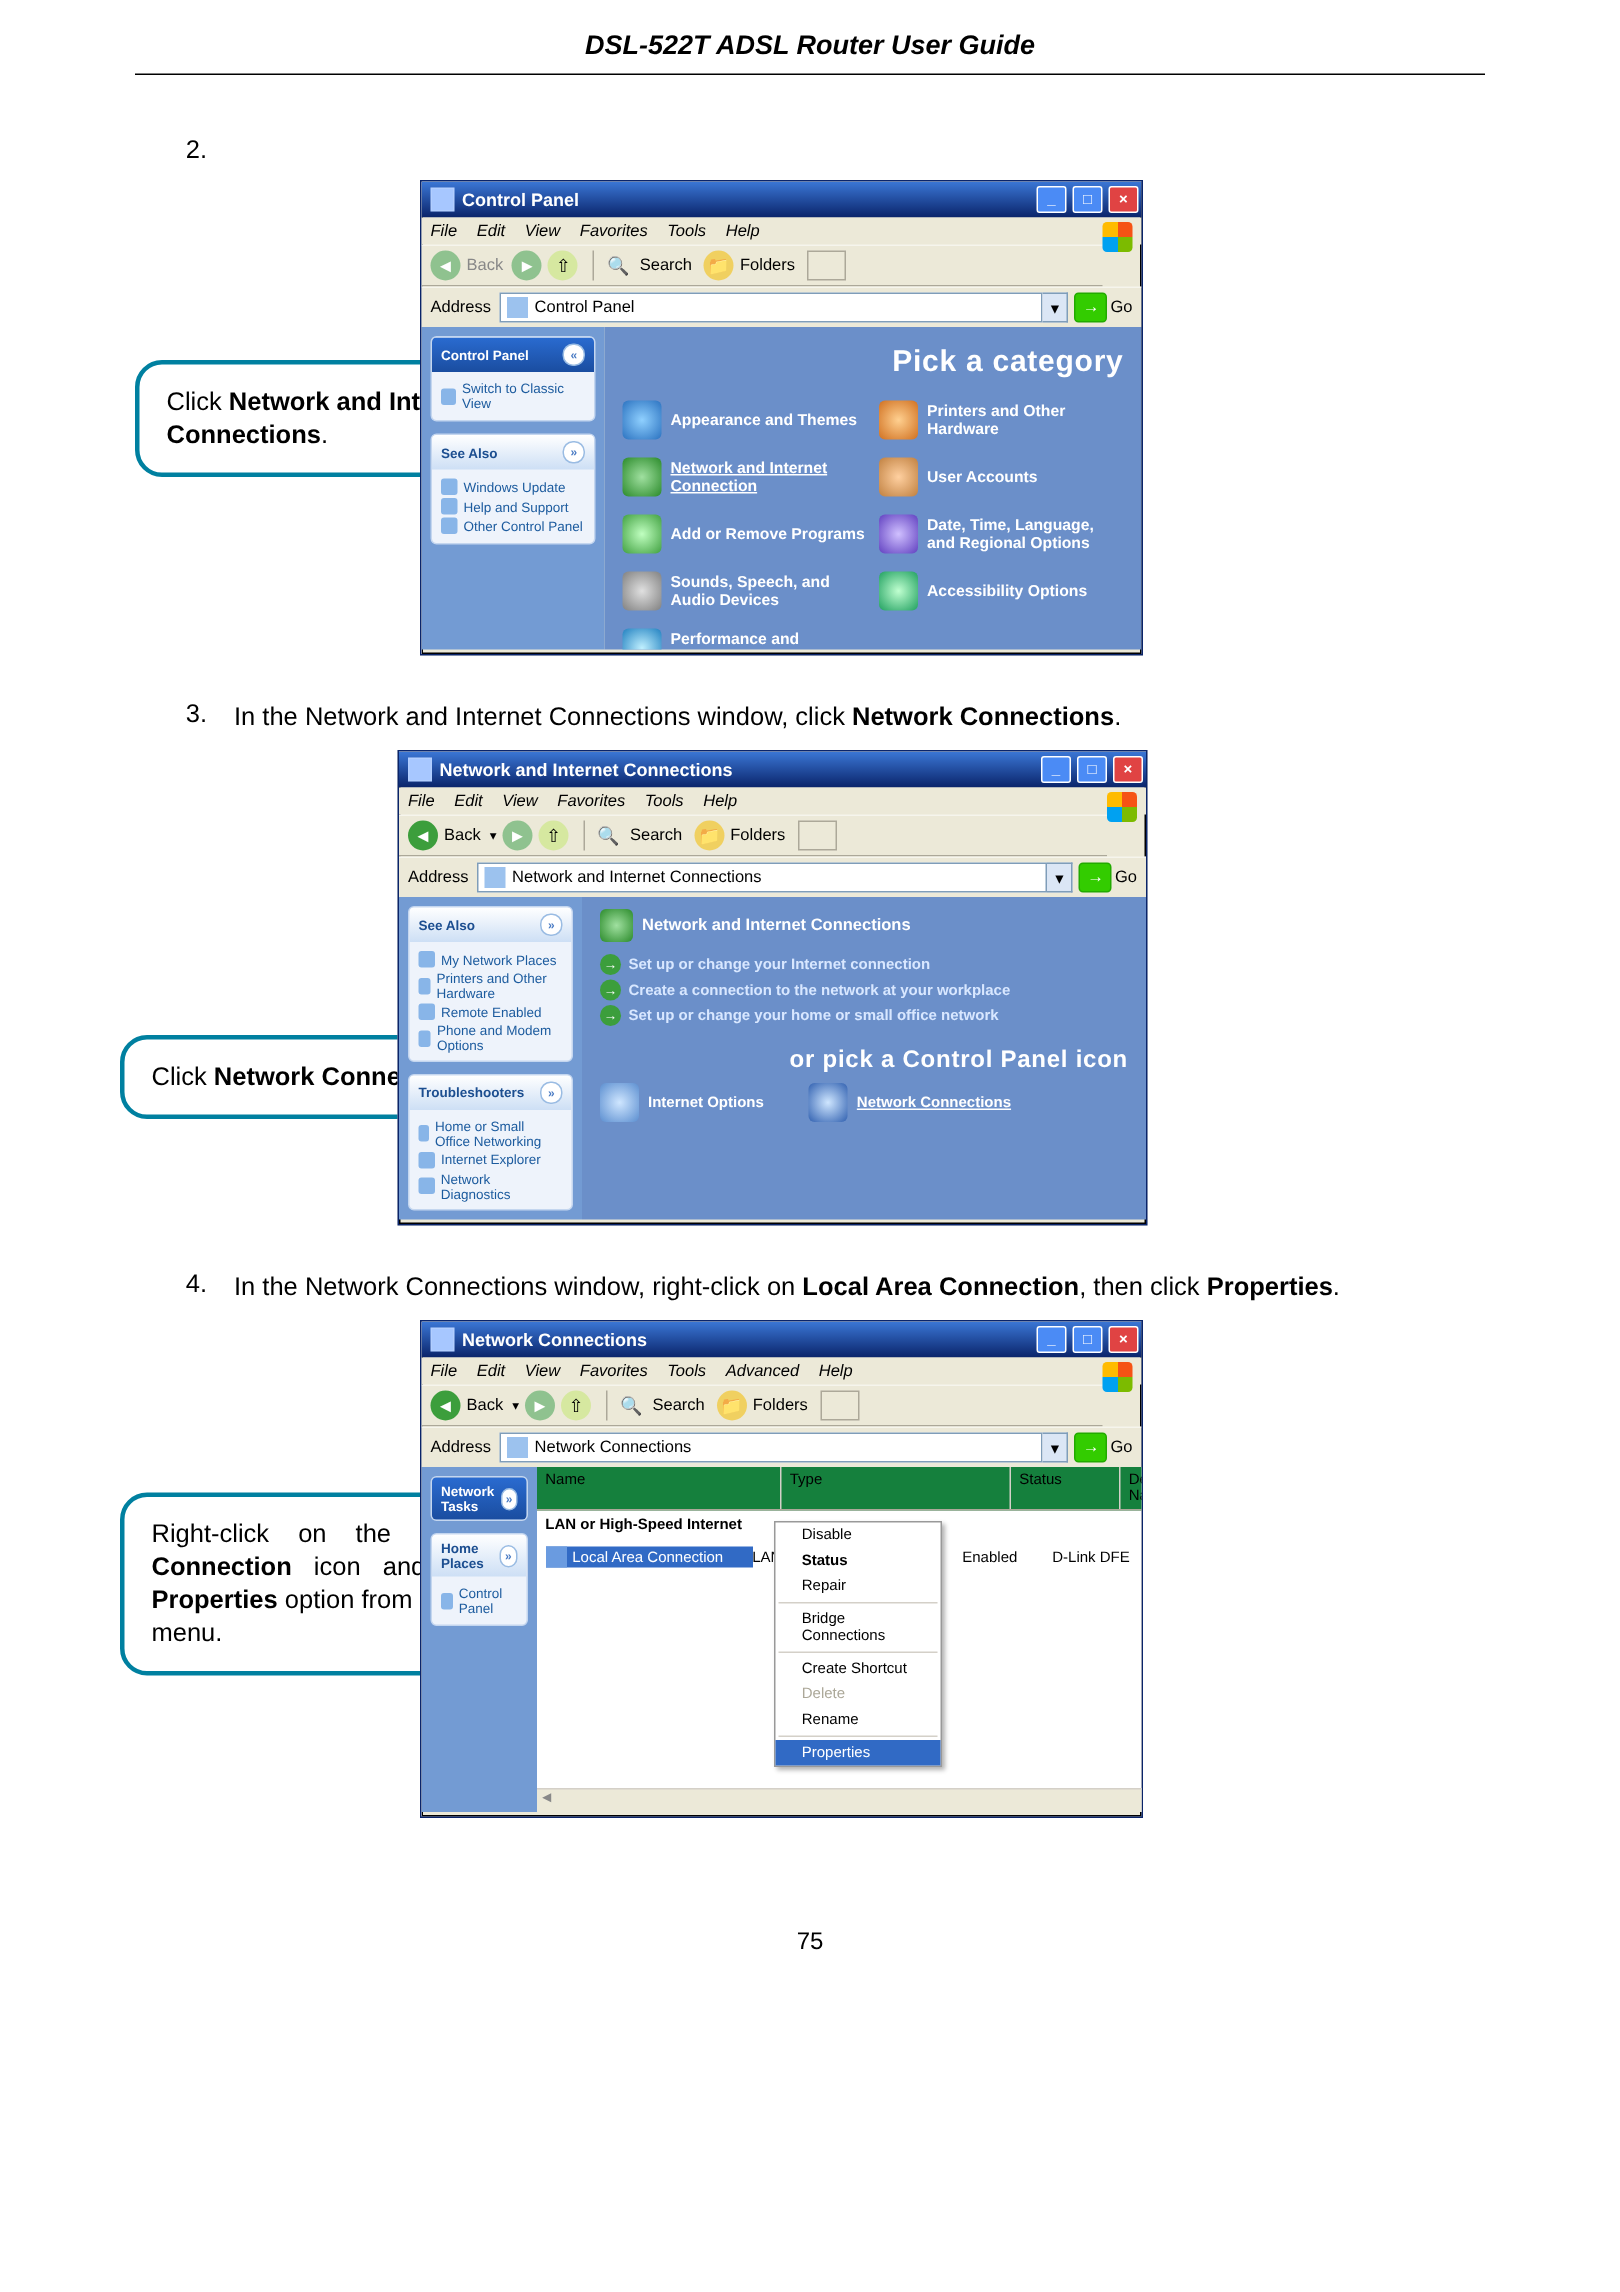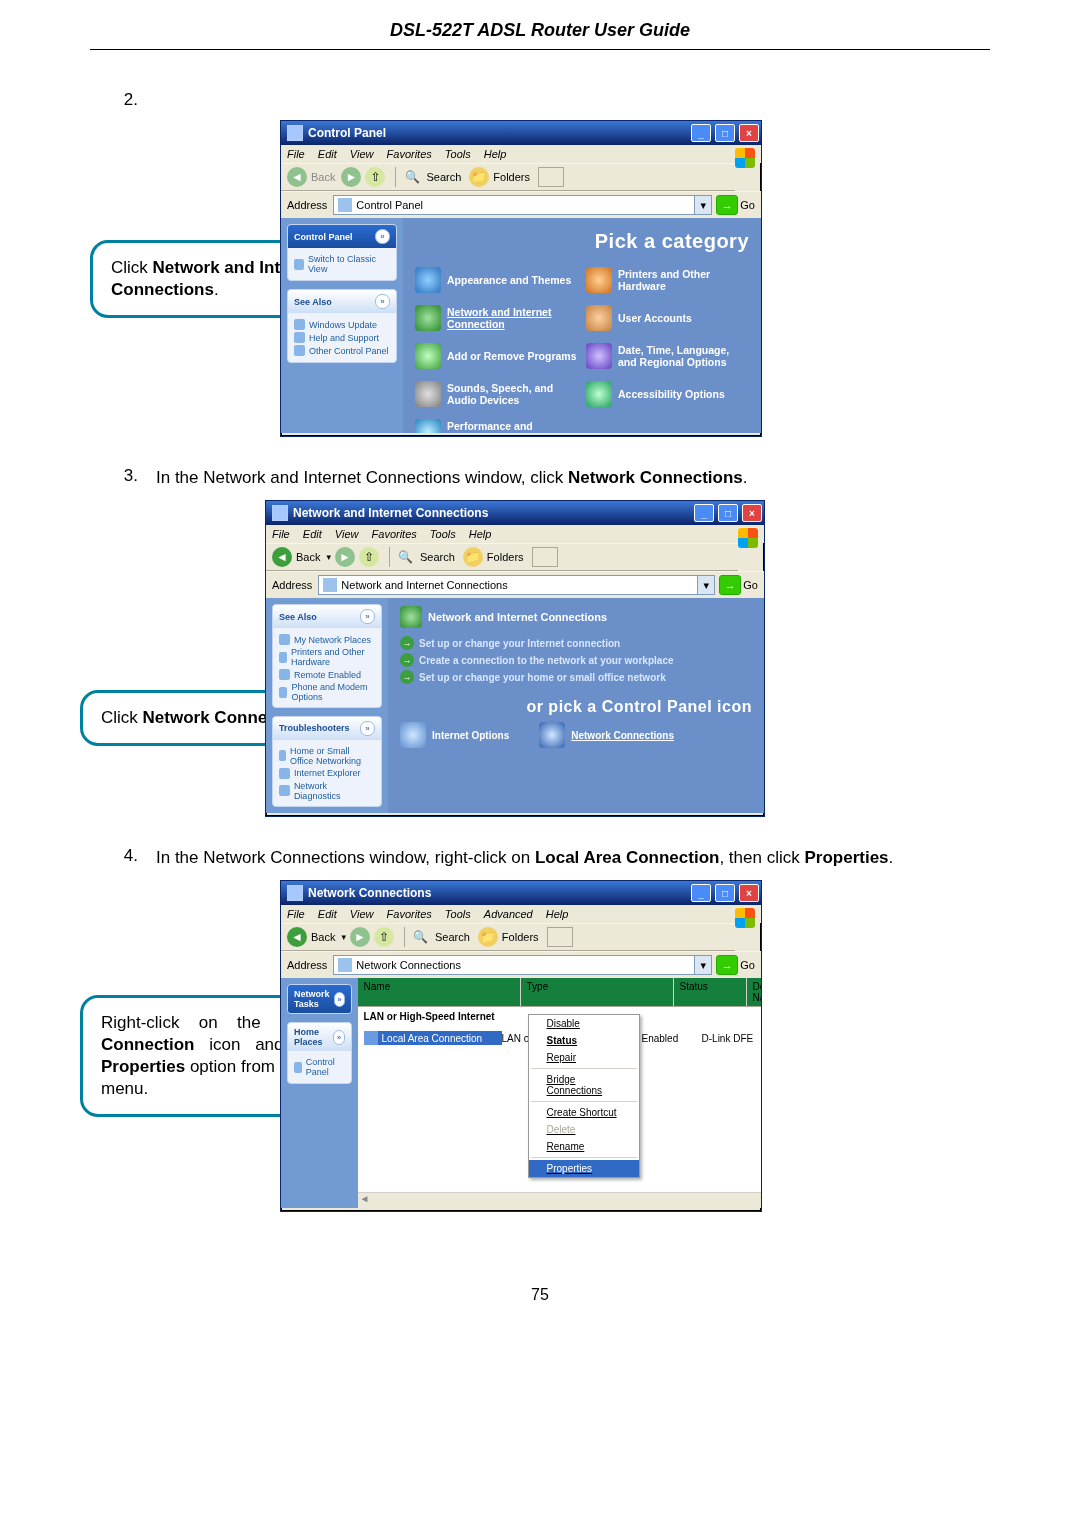--- a/index.html
+++ b/index.html
@@ -485,21 +485,21 @@
             <div class="connRow">
               <div class="name sel">
                   <span style="width:14px;height:14px;background:#6a9be0;display:inline-block"></span>
                   <span>Local Area Connection</span>
                 </div>
               <div class="type">LAN or High-Speed Inter...</div>
               <div class="status">Enabled</div>
               <div>D-Link DFE</div>
             </div>
 
-            <div class="ctxMenu" style="left:170px;top:36px;width:110px;text-decoration:underline;">
+            <div class="ctxMenu" style="left:158px;top:36px;width:110px;">
               <div>Disable</div>
               <div style="font-weight:bold">Status</div>
               <div>Repair</div>
               <hr>
               <div>Bridge Connections</div>
               <hr>
               <div>Create Shortcut</div>
               <div class="dis">Delete</div>
               <div>Rename</div>
               <hr>

